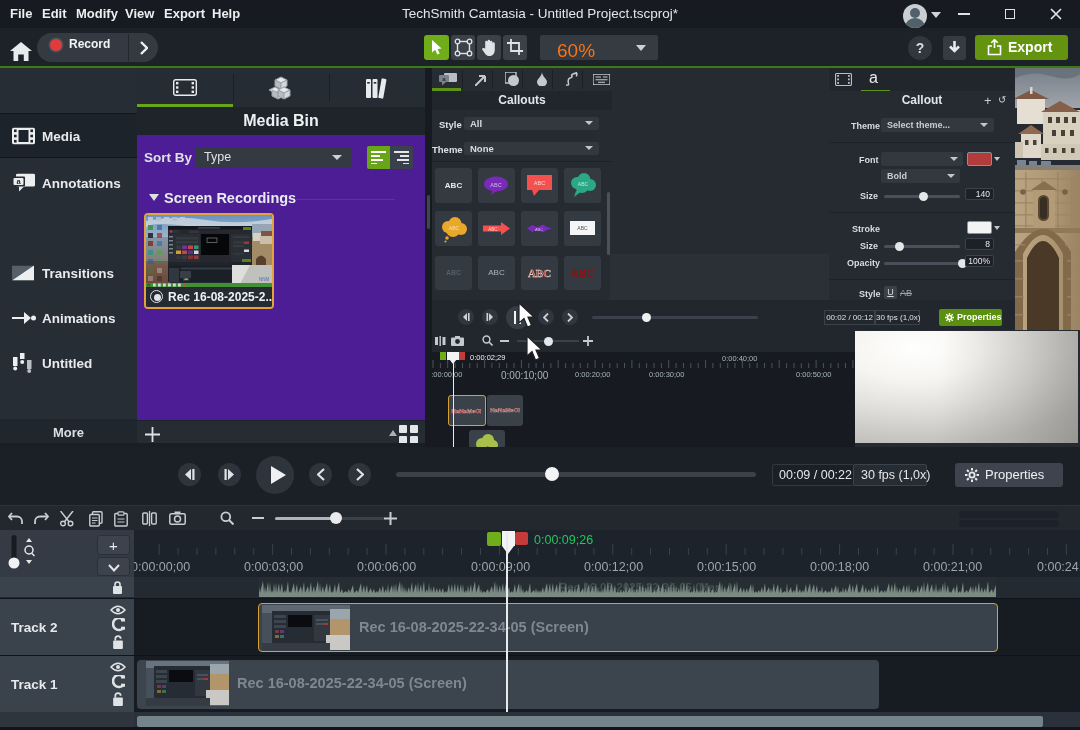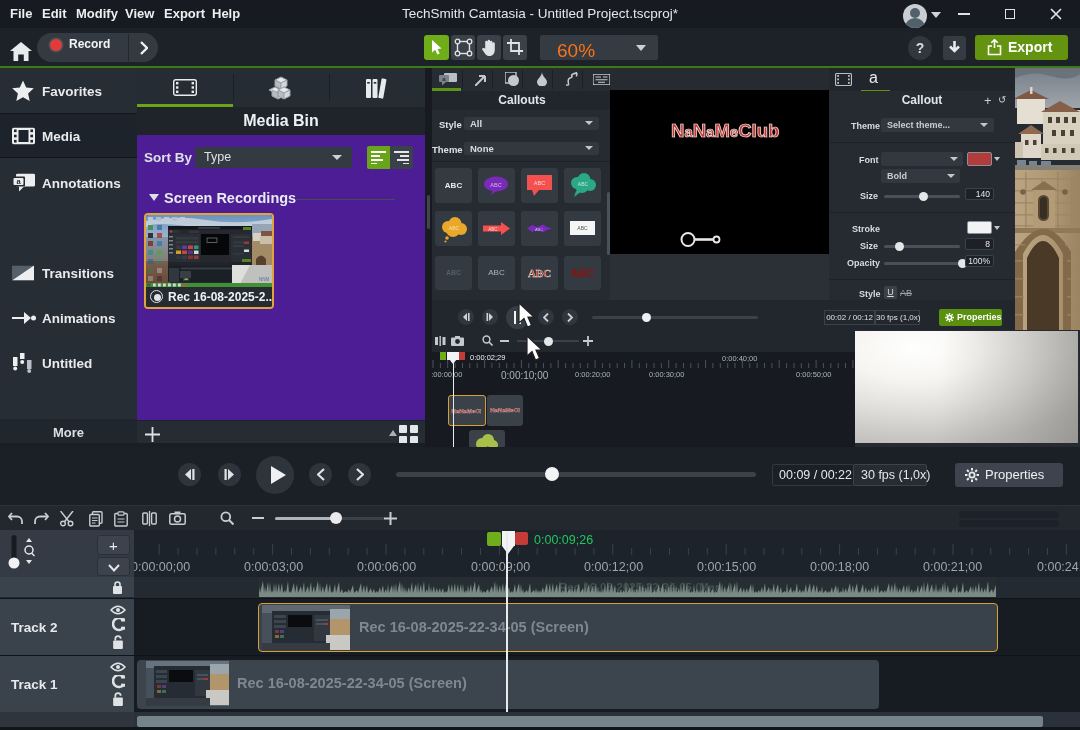--- a/index.html
+++ b/index.html
@@ -124,26 +124,20 @@
       <svg class="abs" style="left:12px;top:4px;" width="15" height="17" viewBox="0 0 15 17">
         <path d="M1.5 7 H5 M10 7 H13.5 V15.5 H1.5 V7 H5" stroke="#fff" stroke-width="1.6" fill="none"></path>
         <path d="M7.5 1 L7.5 9 M4.3 3.8 L7.5 0.7 L10.7 3.8" stroke="#fff" stroke-width="1.6" fill="none"></path>
       </svg>
       <div class="abs" style="left:33px;top:4px;font-size:14px;font-weight:bold;color:#fff;">Export</div>
     </div>
   </div>
   <div class="abs greenline"></div>
 
   <div class="abs sidebar">
-    <div class="sideitem" style="top:0px;">
-      <svg class="ico" width="22" height="21" viewBox="0 0 22 21">
-          <path d="M11 0 L14.2 7 L21.8 7.8 L16.1 13 L17.7 20.5 L11 16.7 L4.3 20.5 L5.9 13 L0.2 7.8 L7.8 7 Z" fill="#eceef0"></path>
-        </svg>
-      <div class="lbl">Favorites</div>
-    </div>
     <div class="sideitem" style="top:45px;background:#1d232a;border-top:1px solid #12161c;border-bottom:1px solid #12161c;">
       <svg class="ico" width="23" height="17" viewBox="0 0 23 17">
         <rect x="0" y="0" width="23" height="17" rx="2" fill="#eceef0"></rect>
         <rect x="2" y="2" width="2.6" height="2.6" fill="#1d232a"></rect>
           <rect x="2" y="7.2" width="2.6" height="2.6" fill="#1d232a"></rect>
           <rect x="2" y="12.4" width="2.6" height="2.6" fill="#1d232a"></rect>
         <rect x="18.4" y="2" width="2.6" height="2.6" fill="#1d232a"></rect>
           <rect x="18.4" y="7.2" width="2.6" height="2.6" fill="#1d232a"></rect>
           <rect x="18.4" y="12.4" width="2.6" height="2.6" fill="#1d232a"></rect>
         <rect x="6.5" y="2.5" width="10" height="12" fill="#1d232a"></rect>
@@ -488,28 +482,20 @@
     <div class="abs" style="left:139px;top:143px;width:37px;height:35px;background:#333a41;border-radius:3px;">
       <div class="abs" style="left:6px;top:10px;width:25px;height:14px;background:#f4f5f6;text-align:center;line-height:14px;font-size:5px;color:#555;">ABC</div>
     </div>
     <div class="abs" style="left:10px;top:188px;width:37px;height:34px;background:#333a41;border-radius:3px;text-align:center;line-height:34px;font-size:7px;font-weight:bold;color:#565e66;">ABC</div>
     <div class="abs" style="left:53px;top:188px;width:37px;height:34px;background:#333a41;border-radius:3px;text-align:center;line-height:34px;font-size:8px;color:#aeb5bb;">ABC</div>
     <div class="abs" style="left:96px;top:188px;width:37px;height:34px;background:#333a41;border-radius:3px;text-align:center;line-height:34px;font-family:'Liberation Serif',serif;font-size:11px;font-weight:bold;color:#c0392b;-webkit-text-stroke:0.4px #e8d8d0;">ABC</div>
     <div class="abs" style="left:139px;top:188px;width:37px;height:34px;background:#333a41;border-radius:3px;text-align:center;line-height:34px;font-size:11px;font-weight:bold;color:#8e1212;">ABC</div>
 
     <div class="abs" style="left:182px;top:124px;width:3px;height:63px;background:#4a525a;border-radius:2px;"></div>
 
-    <div class="abs" style="left:185px;top:22px;width:219px;height:164px;background:#000;">
-      <div class="abs" style="left:61px;top:30px;font-size:18.5px;font-weight:bold;letter-spacing:0px;color:#c43430;-webkit-text-stroke:0.7px #f2ece9;text-shadow:1.3px 1.3px 0 #2e0a0a;">N<span style="font-size:15px;">a</span>N<span style="font-size:15px;">a</span>M<span style="font-size:15px;">e</span>Club</div>
-      <svg class="abs" style="left:70px;top:141px;" width="42" height="17" viewBox="0 0 42 17">
-        <circle cx="8" cy="8.5" r="6.5" fill="none" stroke="#e8e8e8" stroke-width="2"></circle>
-        <rect x="14.5" y="7.2" width="19" height="2.6" fill="#e8e8e8"></rect>
-        <circle cx="36.5" cy="8.5" r="3" fill="none" stroke="#e8e8e8" stroke-width="1.8"></circle>
-      </svg>
-    </div>
     <div class="abs" style="left:185px;top:186px;width:219px;height:46px;background:#2b3037;"></div>
 
     <div class="abs" style="left:404px;top:0;width:186px;height:232px;background:#262b32;">
       <div class="abs" style="left:0;top:0;width:186px;height:23px;background:#21262c;"></div>
       <svg class="abs" style="left:6px;top:5px;" width="17" height="13" viewBox="0 0 17 13">
         <rect x="0.5" y="0.5" width="16" height="12" rx="1.5" fill="none" stroke="#b9bfc5" stroke-width="1.2"></rect>
         <rect x="2.2" y="2" width="1.8" height="1.8" fill="#b9bfc5"></rect>
           <rect x="2.2" y="5.5" width="1.8" height="1.8" fill="#b9bfc5"></rect>
           <rect x="2.2" y="9" width="1.8" height="1.8" fill="#b9bfc5"></rect>
         <rect x="13" y="2" width="1.8" height="1.8" fill="#b9bfc5"></rect>

